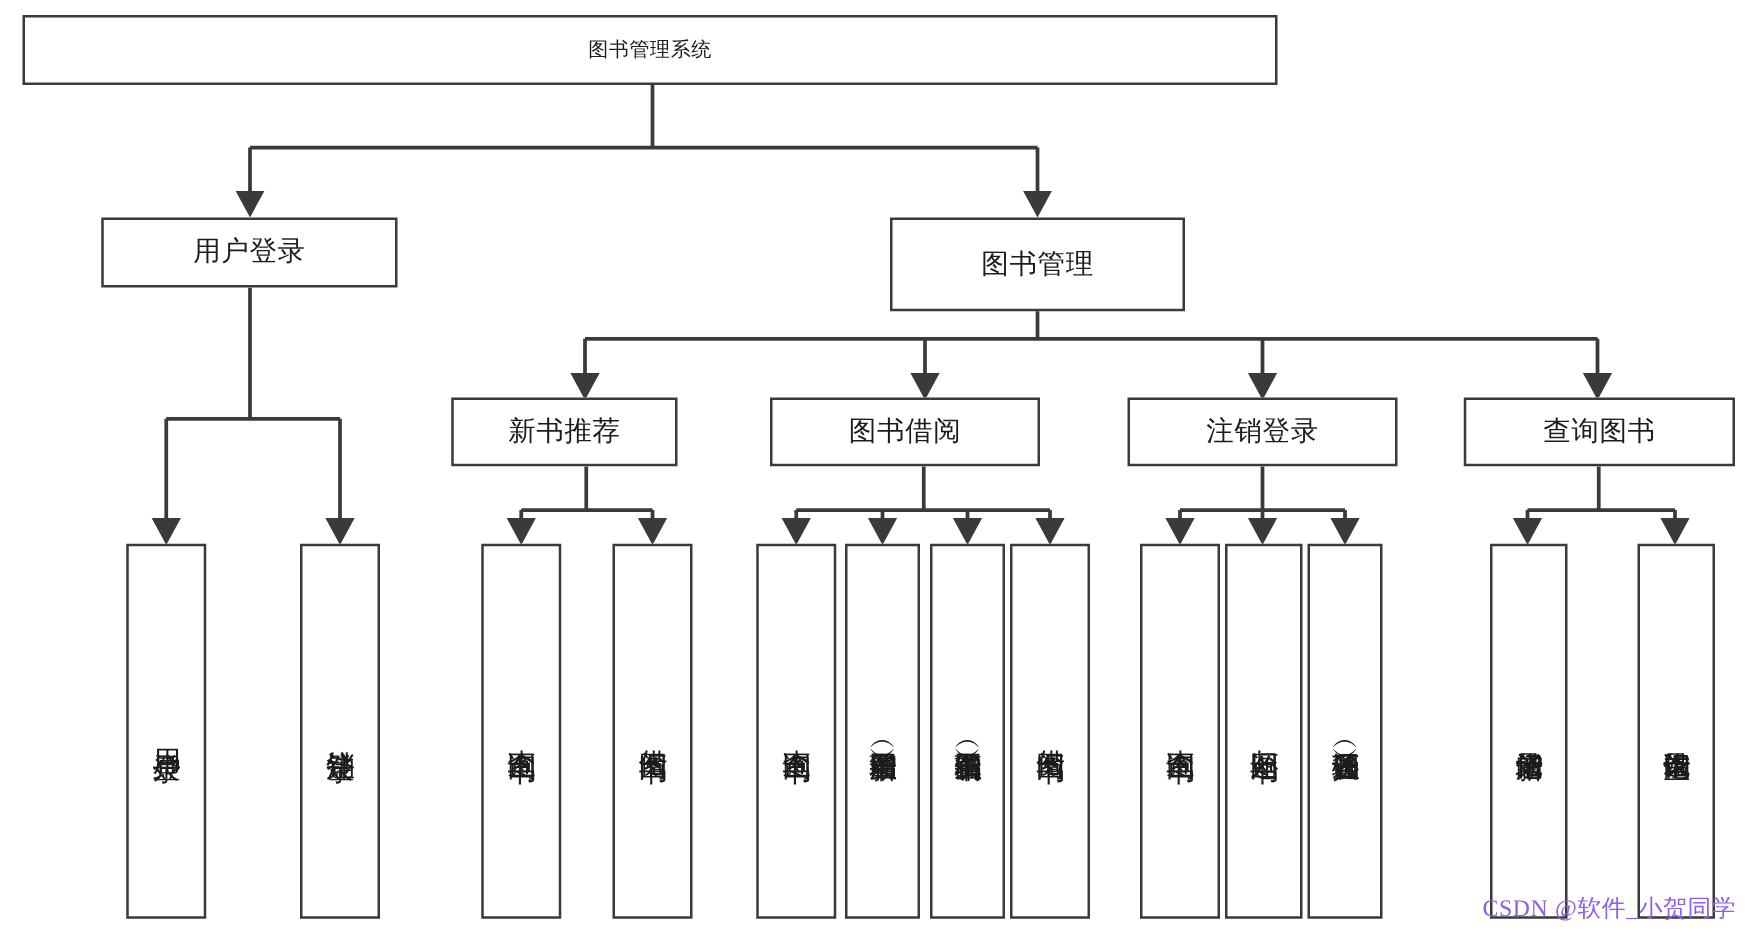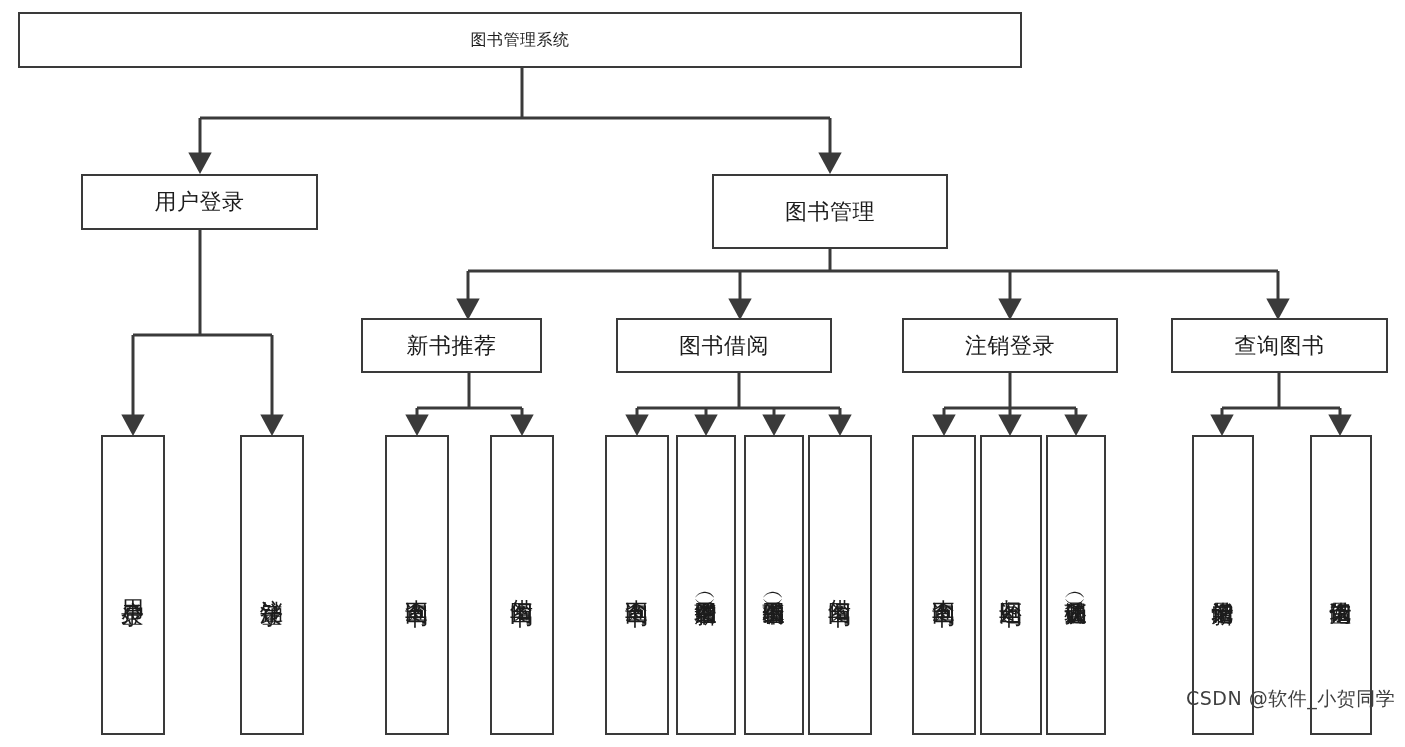--- a/index.html
+++ b/index.html
@@ -66,25 +66,26 @@
     white-space: nowrap;
     max-height: 100%;
   }
   .node.v-node.tight .node-label {
     font-size: 22px;
     letter-spacing: 0px;
   }
   .watermark {
     position: absolute;
     left: 1186px;
-    top: 686px;
+    top: 714px;
     font-size: 19px;
-    color: #404040;
+    color: #8b5cf6;
     white-space: nowrap;
     letter-spacing: 0.5px;
+    font-family: Liberation Serif, serif;
   }
 </style>
 </head>
 <body>
 
 <div id="diagram-root">
 
   <svg id="edges-layer" viewBox="0 0 1405 747" width="1405" height="747" xmlns="http://www.w3.org/2000/svg">
     <defs>
       <marker id="arrowhead" markerWidth="9" markerHeight="9" refX="3.2" refY="4.5" orient="auto" markerUnits="strokeWidth">

